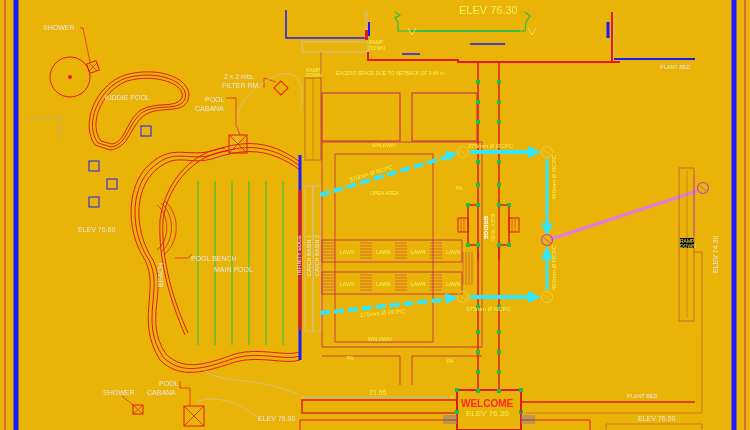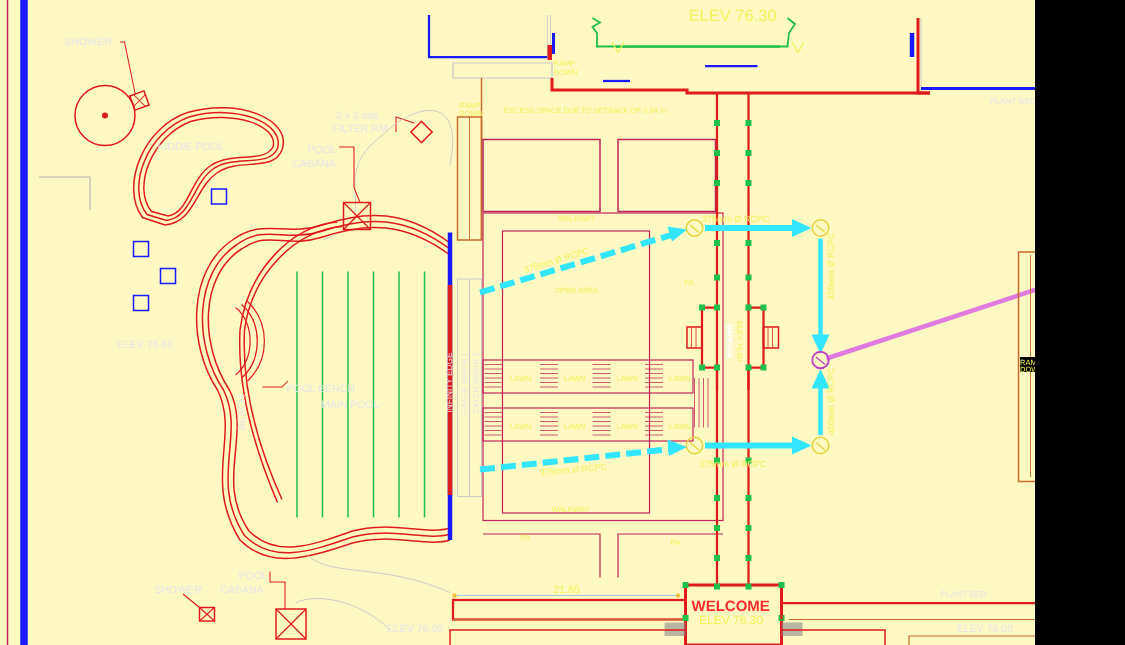--- a/index.html
+++ b/index.html
@@ -1,16 +1,16 @@
 <!DOCTYPE html>
 <html><head>
 <meta charset="utf-8">
 <style>
   html, body { margin: 0; padding: 0; background: #000; }
-  #canvas { position: relative; width: 690px; height: 430px; background: #fef9c3; overflow: hidden; }
+  #canvas { position: relative; width: 750px; height: 430px; background: #eab308; overflow: hidden; }
   svg { position: absolute; left: 0; top: 0; }
   .lbl { font-family: "Liberation Sans", sans-serif; fill: #e6e6e6; font-size: 7px; }
   .lbl-sm { font-family: "Liberation Sans", sans-serif; fill: #e6e6e6; font-size: 5.5px; }
   .ylbl { font-family: "Liberation Sans", sans-serif; fill: #f2f25a; font-size: 5px; }
   .ylbl-big { font-family: "Liberation Sans", sans-serif; fill: #f2f25a; font-size: 11px; }
   .pipe-lbl { font-family: "Liberation Sans", sans-serif; fill: #f2f25a; font-size: 6px; }
   .welcome { font-family: "Liberation Sans", sans-serif; fill: #ff2a2a; font-size: 10px; font-weight: bold; }
 </style>
 </head>
 <body>

